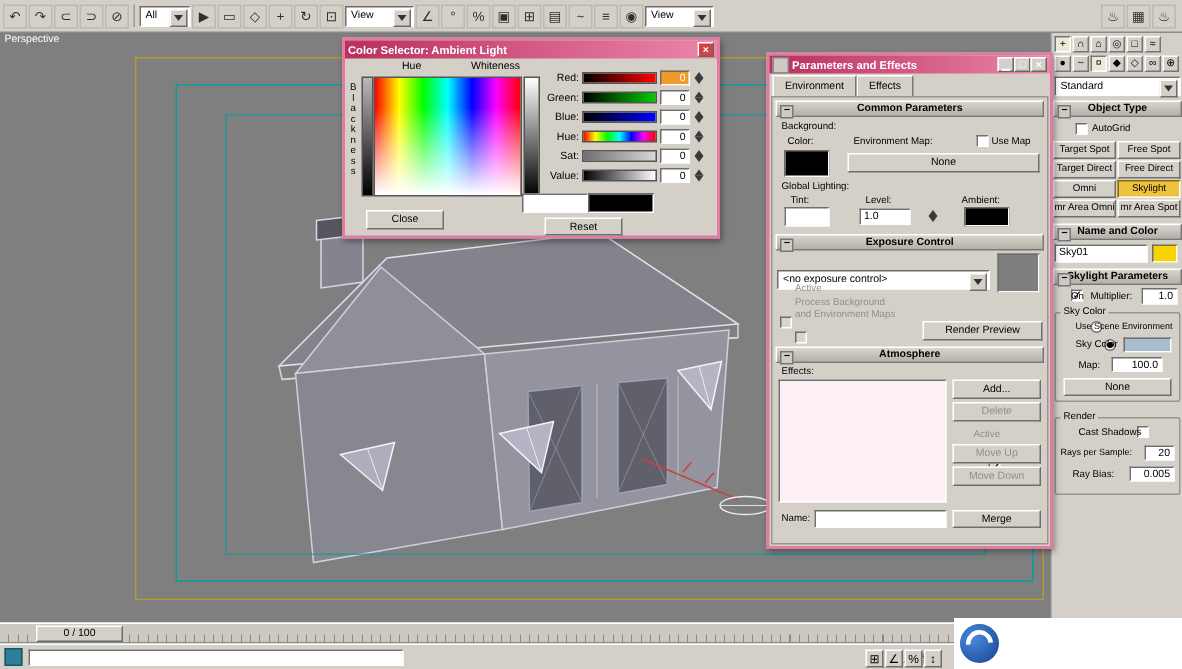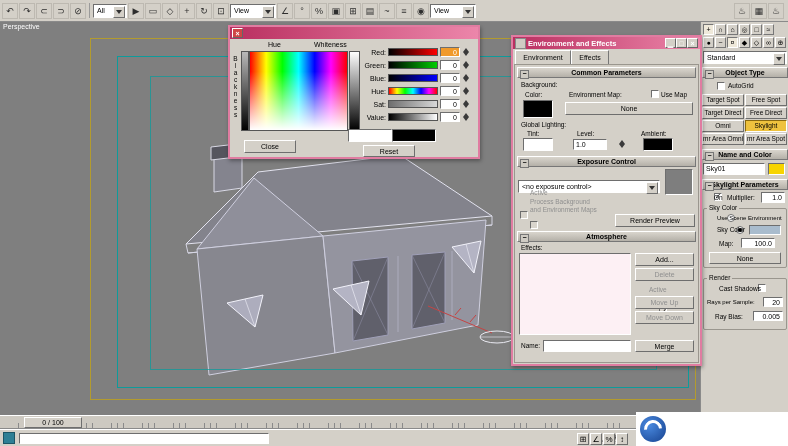--- a/index.html
+++ b/index.html
@@ -303,20 +303,21 @@
     <span class="cb abs" style="left:8px;top:262px;"></span>
     <span class="plbl" style="left:18px;top:263px;">Cast Shadows</span>
     <span class="plbl tiny" style="left:6px;top:277px;">Rays per Sample:</span>
     <span class="field abs" style="left:62px;top:275px;width:20px;height:10px;text-align:right;">20</span>
     <span class="plbl" style="left:14px;top:291px;">Ray Bias:</span>
     <span class="field abs" style="left:52px;top:289px;width:30px;height:10px;text-align:right;">0.005</span>
   </div>
 
   <div class="dlg cs">
     <div class="ttl">
+      <span class="ttxt">Color Selector: Ambient Light</span>
       <span class="wx red">×</span>
     </div>
     <span class="lbl hue-l">Hue</span>
     <span class="lbl wh-l">Whiteness</span>
     <span class="blk-l">Blackness</span>
     <div class="blk-strip"></div>
     <div class="cfield"></div>
     <div class="vstrip"></div>
     <div class="ch-col">
       <div class="ch-row sel">
@@ -376,21 +377,21 @@
     </div>
     <div class="btn cs-close">Close</div>
     <div class="sw cs-w"></div>
     <div class="sw cs-b"></div>
     <div class="btn cs-reset">Reset</div>
   </div>
 
   <div class="dlg env">
     <div class="ttl">
       <span class="tico"></span>
-      <span class="ttxt">Environment and Effects</span>
+      <span class="ttxt">Parameters and Effects</span>
       <span class="wx">▁</span>
       <span class="wx">□</span>
       <span class="wx">×</span>
     </div>
     <div class="tab tab-env">Environment</div>
     <div class="tab tab-fx">Effects</div>
     <div class="env-pan"></div>
 
     <div class="hdr" style="top:30px;"><i class="rollbtn">−</i><span>Common Parameters</span></div>
     <span class="elbl" style="left:8px;top:44px;">Background:</span>

